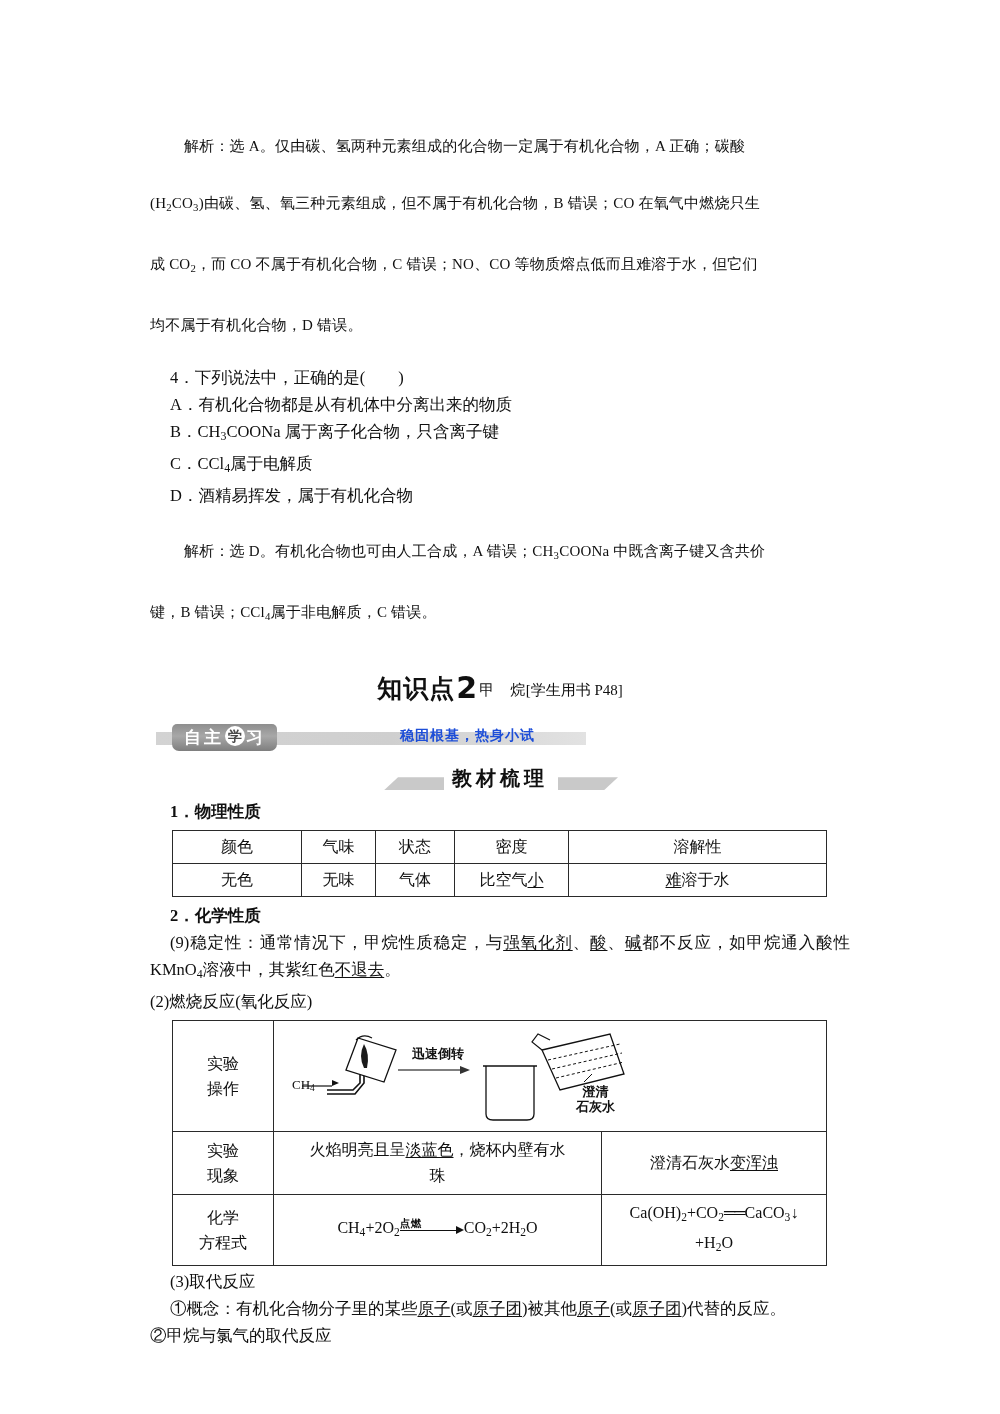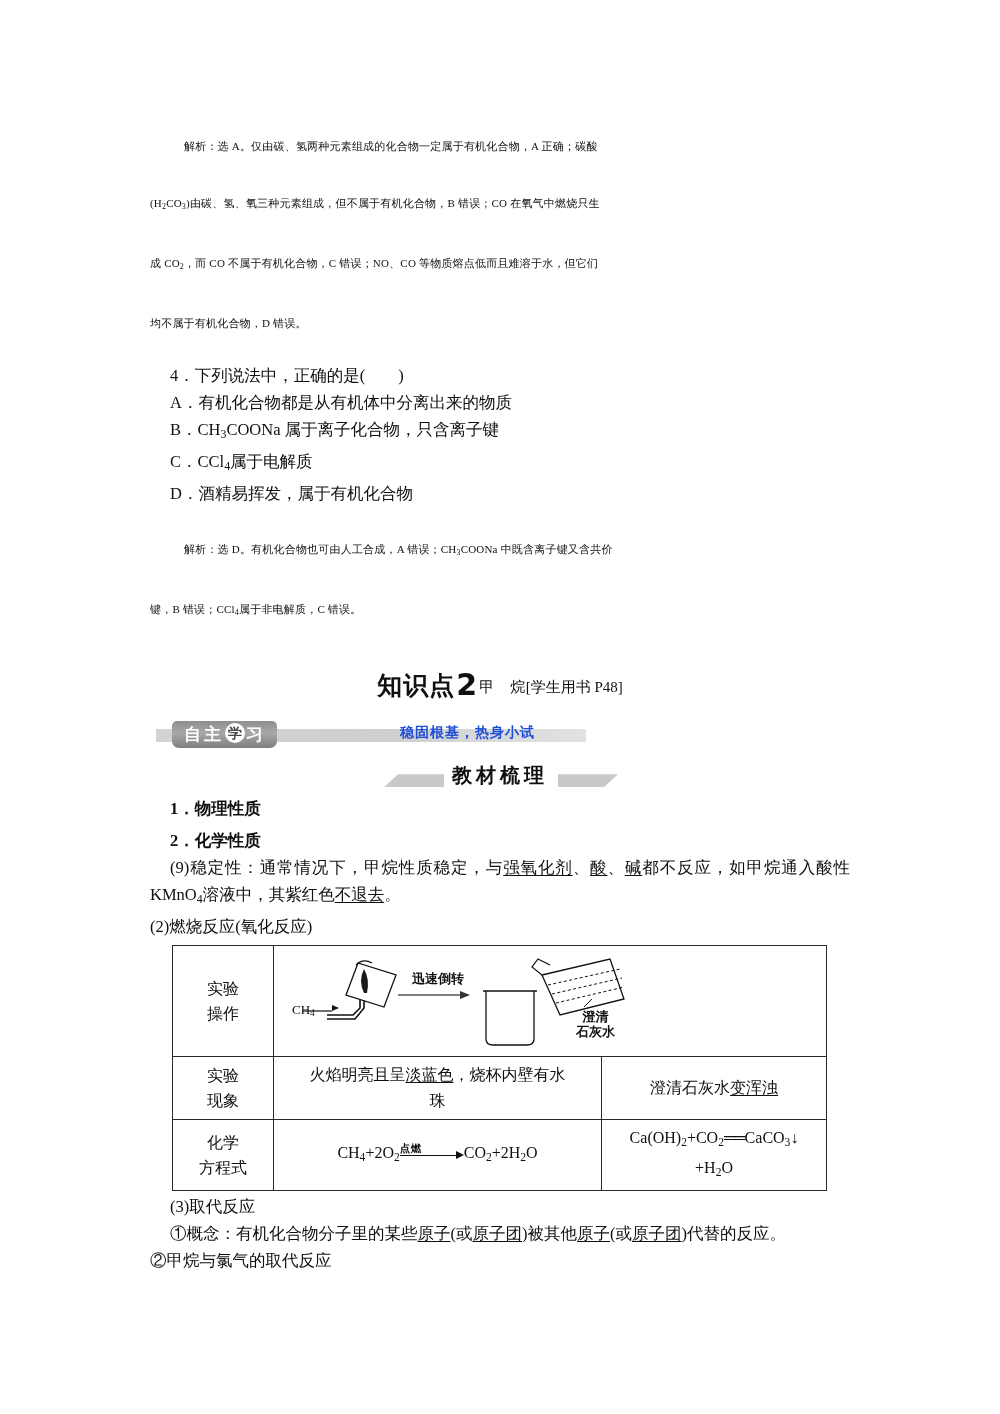--- a/index.html
+++ b/index.html
@@ -23,21 +23,21 @@
   }
   .content {
     position: absolute;
     left: 150px;
     top: 118px;
     width: 700px;
   }
 
   
   .para-loose {
-    font-size: 11px;
+    font-size: 15px;
     line-height: 57px;
     text-align: justify;
     text-justify: inter-ideograph;
     letter-spacing: 0.2px;
   }
   .para-loose .indent { padding-left: 34px; }
 
   
   .q-block {
     margin-top: 10px;
@@ -293,20 +293,38 @@
     </div>
 
     <div class="sec-head">
       <span class="wing left"></span>
       <span class="wing right"></span>
       <span class="label">教材梳理</span>
     </div>
 
     <div class="sub-head">1．物理性质</div>
 
+    <table class="phys-table">
+      <tbody>
+          <tr>
+        <td style="width:120px">颜色</td>
+        <td style="width:65px">气味</td>
+        <td style="width:70px">状态</td>
+        <td style="width:105px">密度</td>
+        <td>溶解性</td>
+      </tr>
+      <tr>
+        <td>无色</td>
+        <td>无味</td>
+        <td>气体</td>
+        <td><span>比空气</span><u>小</u></td>
+        <td><u>难</u><span>溶于水</span></td>
+      </tr>
+    </tbody>
+      </table>
 
     <div class="sub-head">2．化学性质</div>
 
     <div class="body-text">
       <span class="ind">(9)稳定性：通常情况下，甲烷性质稳定，与</span><u>强氧化剂</u><span>、</span><u>酸</u><span>、</span><u>碱</u><span>都不反应，如甲烷通入酸</span><span>性 KMnO</span><sub>4</sub><span>溶液中，其紫红色</span><u>不退去</u><span>。</span>
     </div>
 
     <div class="body-text">
       <span>(2)燃烧反应(氧化反应)</span>
     </div>

